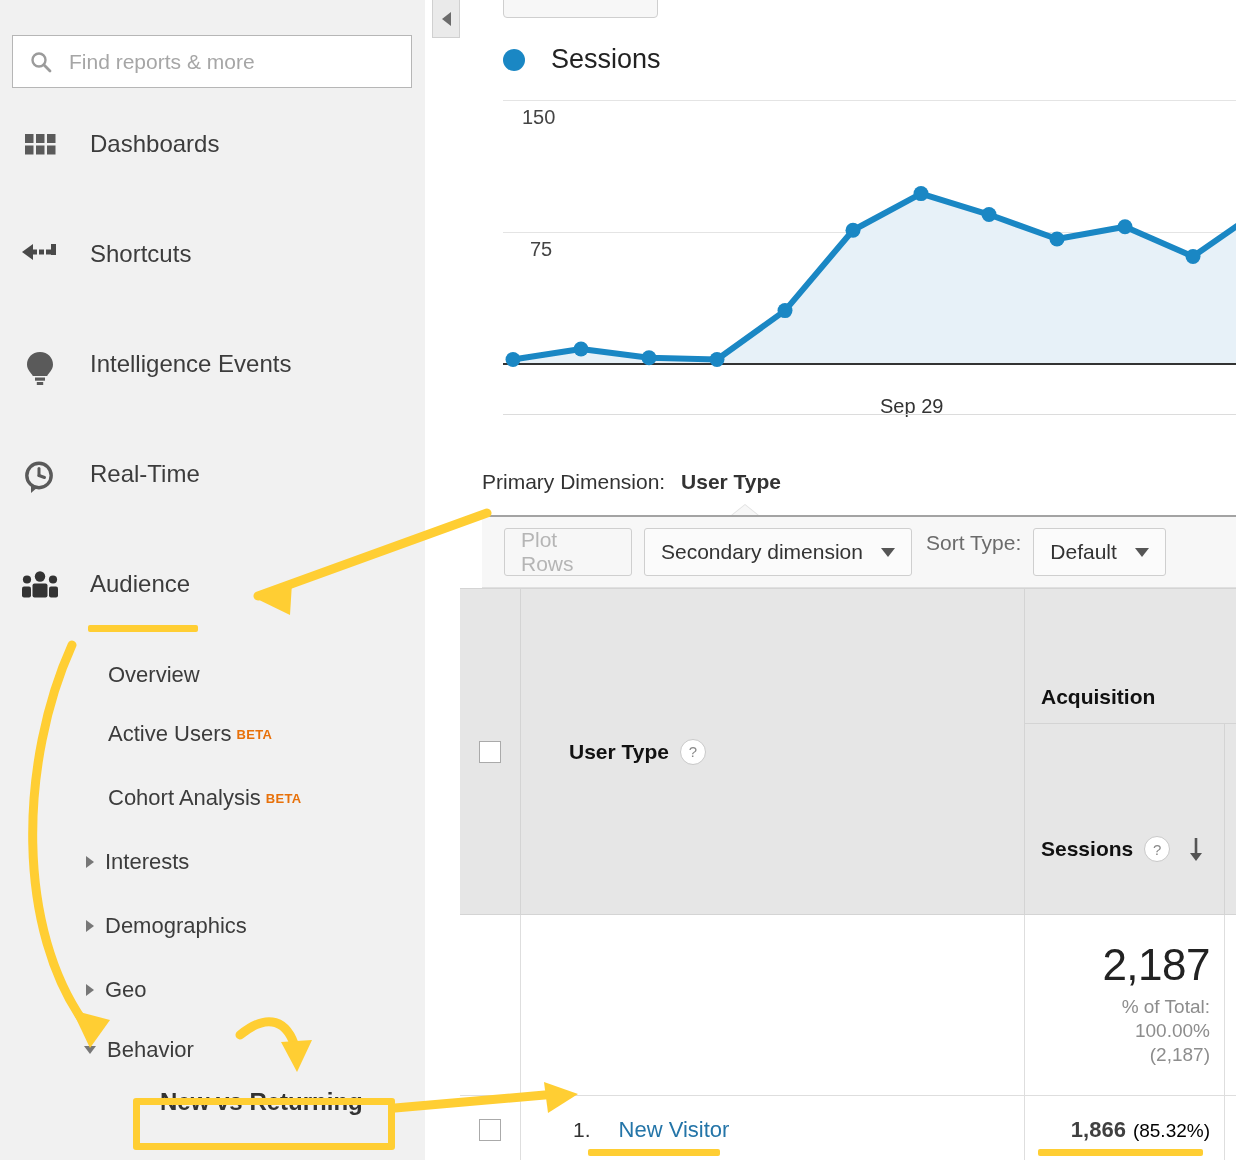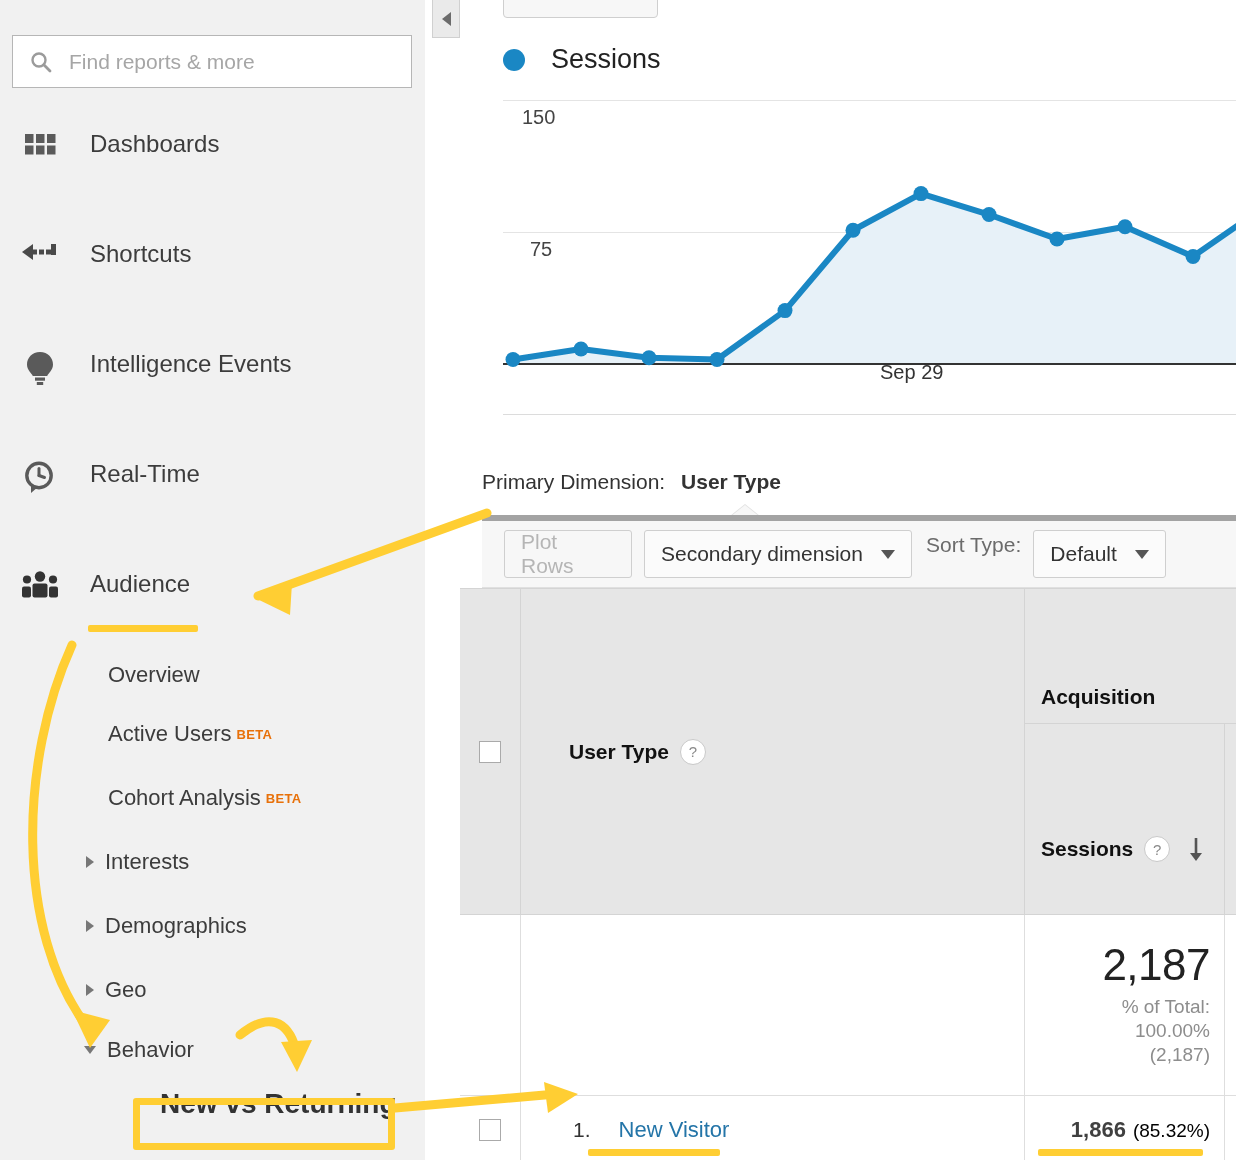--- a/index.html
+++ b/index.html
@@ -53,21 +53,21 @@
     width:0;height:0;border-top:6px solid transparent;border-bottom:6px solid transparent;
     border-left:8px solid #777;margin-right:11px;margin-left:-22px;flex:0 0 auto;
   }
   .sub .caret-down{
     width:0;height:0;border-left:6px solid transparent;border-right:6px solid transparent;
     border-top:8px solid #777;margin-right:11px;margin-left:-24px;flex:0 0 auto;
   }
 
   
   .leaf-hl{
-    margin-left:138px;font-size:28px;font-weight:bold;color:#333;
+    margin-left:138px;font-size:24px;font-weight:bold;color:#333;
     display:inline-flex;align-items:center;justify-content:center;
     padding:10px 22px;position:relative;
   }
 
   
   .annot{position:absolute;pointer-events:none;}
   .hl-underline{
     position:absolute;background:#FFCE33;height:7px;border-radius:2px;
   }
   .hl-box{
@@ -96,21 +96,21 @@
   .axis-bottom{position:absolute;left:33px;width:733px;height:1px;background:#dcdcdc;}
 
   
   .primary-dim{
     position:absolute;left:12px;top:470px;font-size:21px;color:#333;
   }
   .primary-dim .val{font-weight:bold;margin-left:10px;}
 
   .ctrlbar{
     position:absolute;left:12px;top:515px;width:754px;height:73px;
-    background:#f7f7f7;border-top:6px solid #a3a3a3;border-bottom:1px solid #e0e0e0;
+    background:#f7f7f7;border-top:2px solid #a3a3a3;border-bottom:1px solid #e0e0e0;
     box-sizing:border-box;display:flex;align-items:center;
   }
   .ctrl-pointer{
     position:absolute;left:260px;top:505px;width:0;height:0;
     border-left:15px solid transparent;border-right:15px solid transparent;
     border-bottom:12px solid #f7f7f7;
     filter:drop-shadow(0 -1px 0 #e0e0e0);
   }
   .btn{
     height:48px;border:1px solid #cfcfcf;background:#fbfbfb;border-radius:3px;
@@ -324,21 +324,21 @@
           <circle cx="315" cy="215.6" r="7.5" fill="#1a87c4"></circle>
           <circle cx="383" cy="135.25333333333333" r="7.5" fill="#1a87c4"></circle>
           <circle cx="451" cy="98.57333333333335" r="7.5" fill="#1a87c4"></circle>
           <circle cx="519" cy="119.53333333333333" r="7.5" fill="#1a87c4"></circle>
           <circle cx="587" cy="143.98666666666668" r="7.5" fill="#1a87c4"></circle>
           <circle cx="655" cy="131.76000000000002" r="7.5" fill="#1a87c4"></circle>
           <circle cx="723" cy="161.45333333333332" r="7.5" fill="#1a87c4"></circle>
           <circle cx="791" cy="114.29333333333335" r="7.5" fill="#1a87c4"></circle>
         </svg>
 
-      <div class="xaxis-label" style="left:410px;top:266px">Sep 29</div>
+      <div class="xaxis-label" style="left:410px;top:300px">Sep 29</div>
       <div class="axis-bottom" style="top:319px"></div>
     </div>
 
     <div class="primary-dim">
       <span>Primary Dimension:</span>
       <span class="val">User Type</span>
     </div>
 
     <div class="ctrl-pointer"></div>
 

